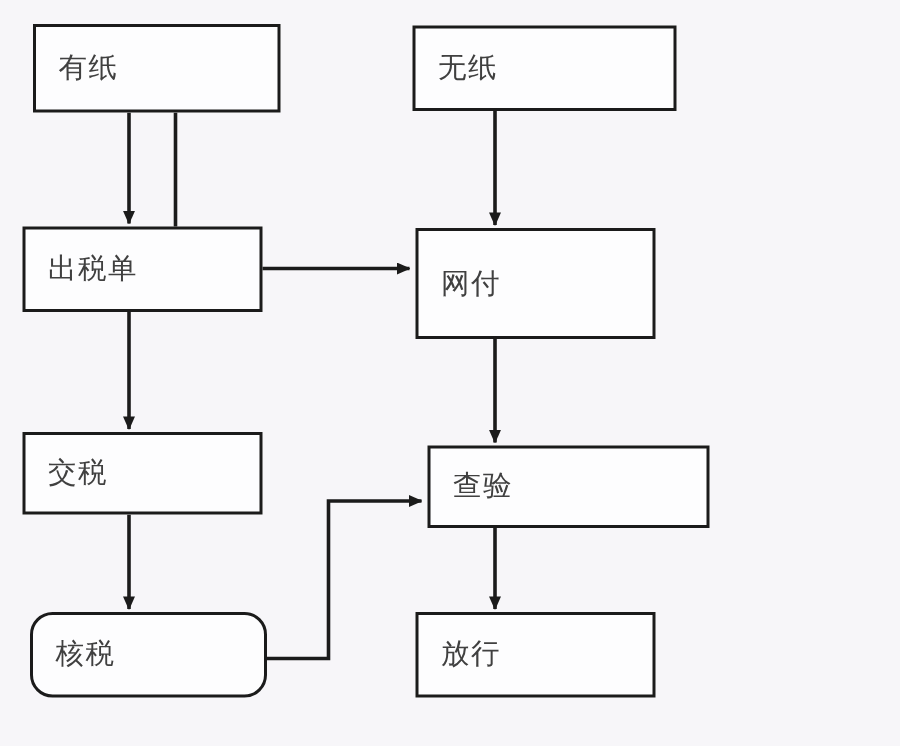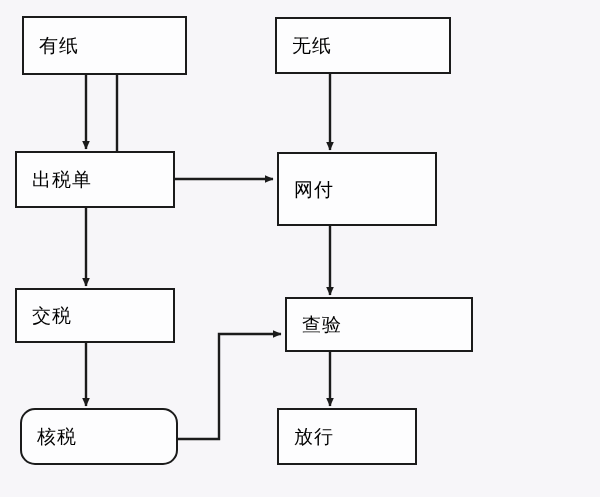--- a/index.html
+++ b/index.html
@@ -35,35 +35,35 @@
     box-sizing: border-box;
     background: #fdfdfe;
     border: 2px solid #1b1b1b;
     display: flex;
     align-items: center;
     justify-content: flex-start;
   }
   .node-label {
     font-size: 19px;
     line-height: 1;
-    color: #000000;
+    color: #404040;
     letter-spacing: 1px;
     padding-left: 15px;
     white-space: nowrap;
     font-weight: 400;
   }
   
   #node-youzhi   { left: 22px;  top: 16px;  width: 165px; height: 59px; }
   #node-wuzhi    { left: 275px; top: 17px;  width: 176px; height: 57px; }
   #node-chushuidan { left: 15px; top: 151px; width: 160px; height: 57px; }
   #node-wangfu   { left: 277px; top: 152px; width: 160px; height: 74px; }
   #node-jiaoshui { left: 15px;  top: 288px; width: 160px; height: 55px; }
   #node-chayan   { left: 285px; top: 297px; width: 188px; height: 55px; }
   #node-heshui   { left: 20px;  top: 408px; width: 158px; height: 57px; border-radius: 15px; }
-  #node-fangxing { left: 277px; top: 408px; width: 140px; height: 57px; }
+  #node-fangxing { left: 277px; top: 408px; width: 160px; height: 57px; }
 </style>
 </head>
 <body>
 
 <div id="flowchart-canvas">
 
   <svg id="edge-layer" viewBox="0 0 600 497" width="600" height="497" xmlns="http://www.w3.org/2000/svg">
     <defs>
       <marker id="arrowhead" markerWidth="9" markerHeight="8" refX="8.4" refY="4" orient="auto" markerUnits="userSpaceOnUse">
         <polygon points="0,0 9,4 0,8" fill="#1b1b1b"></polygon>

